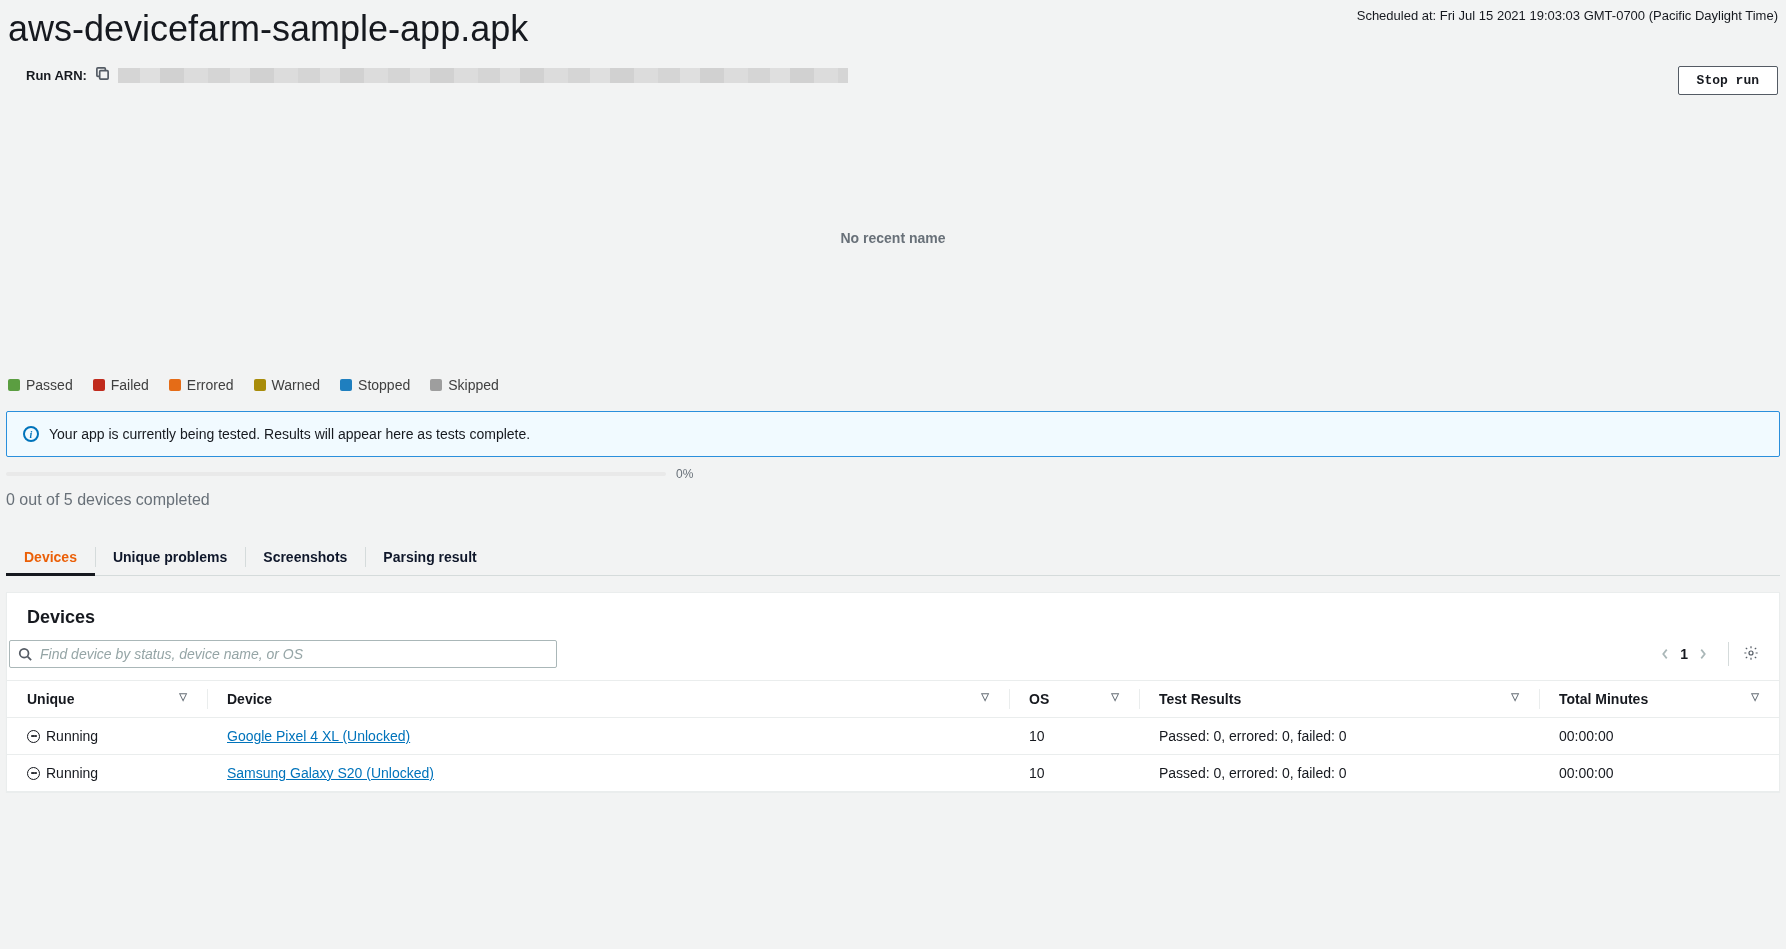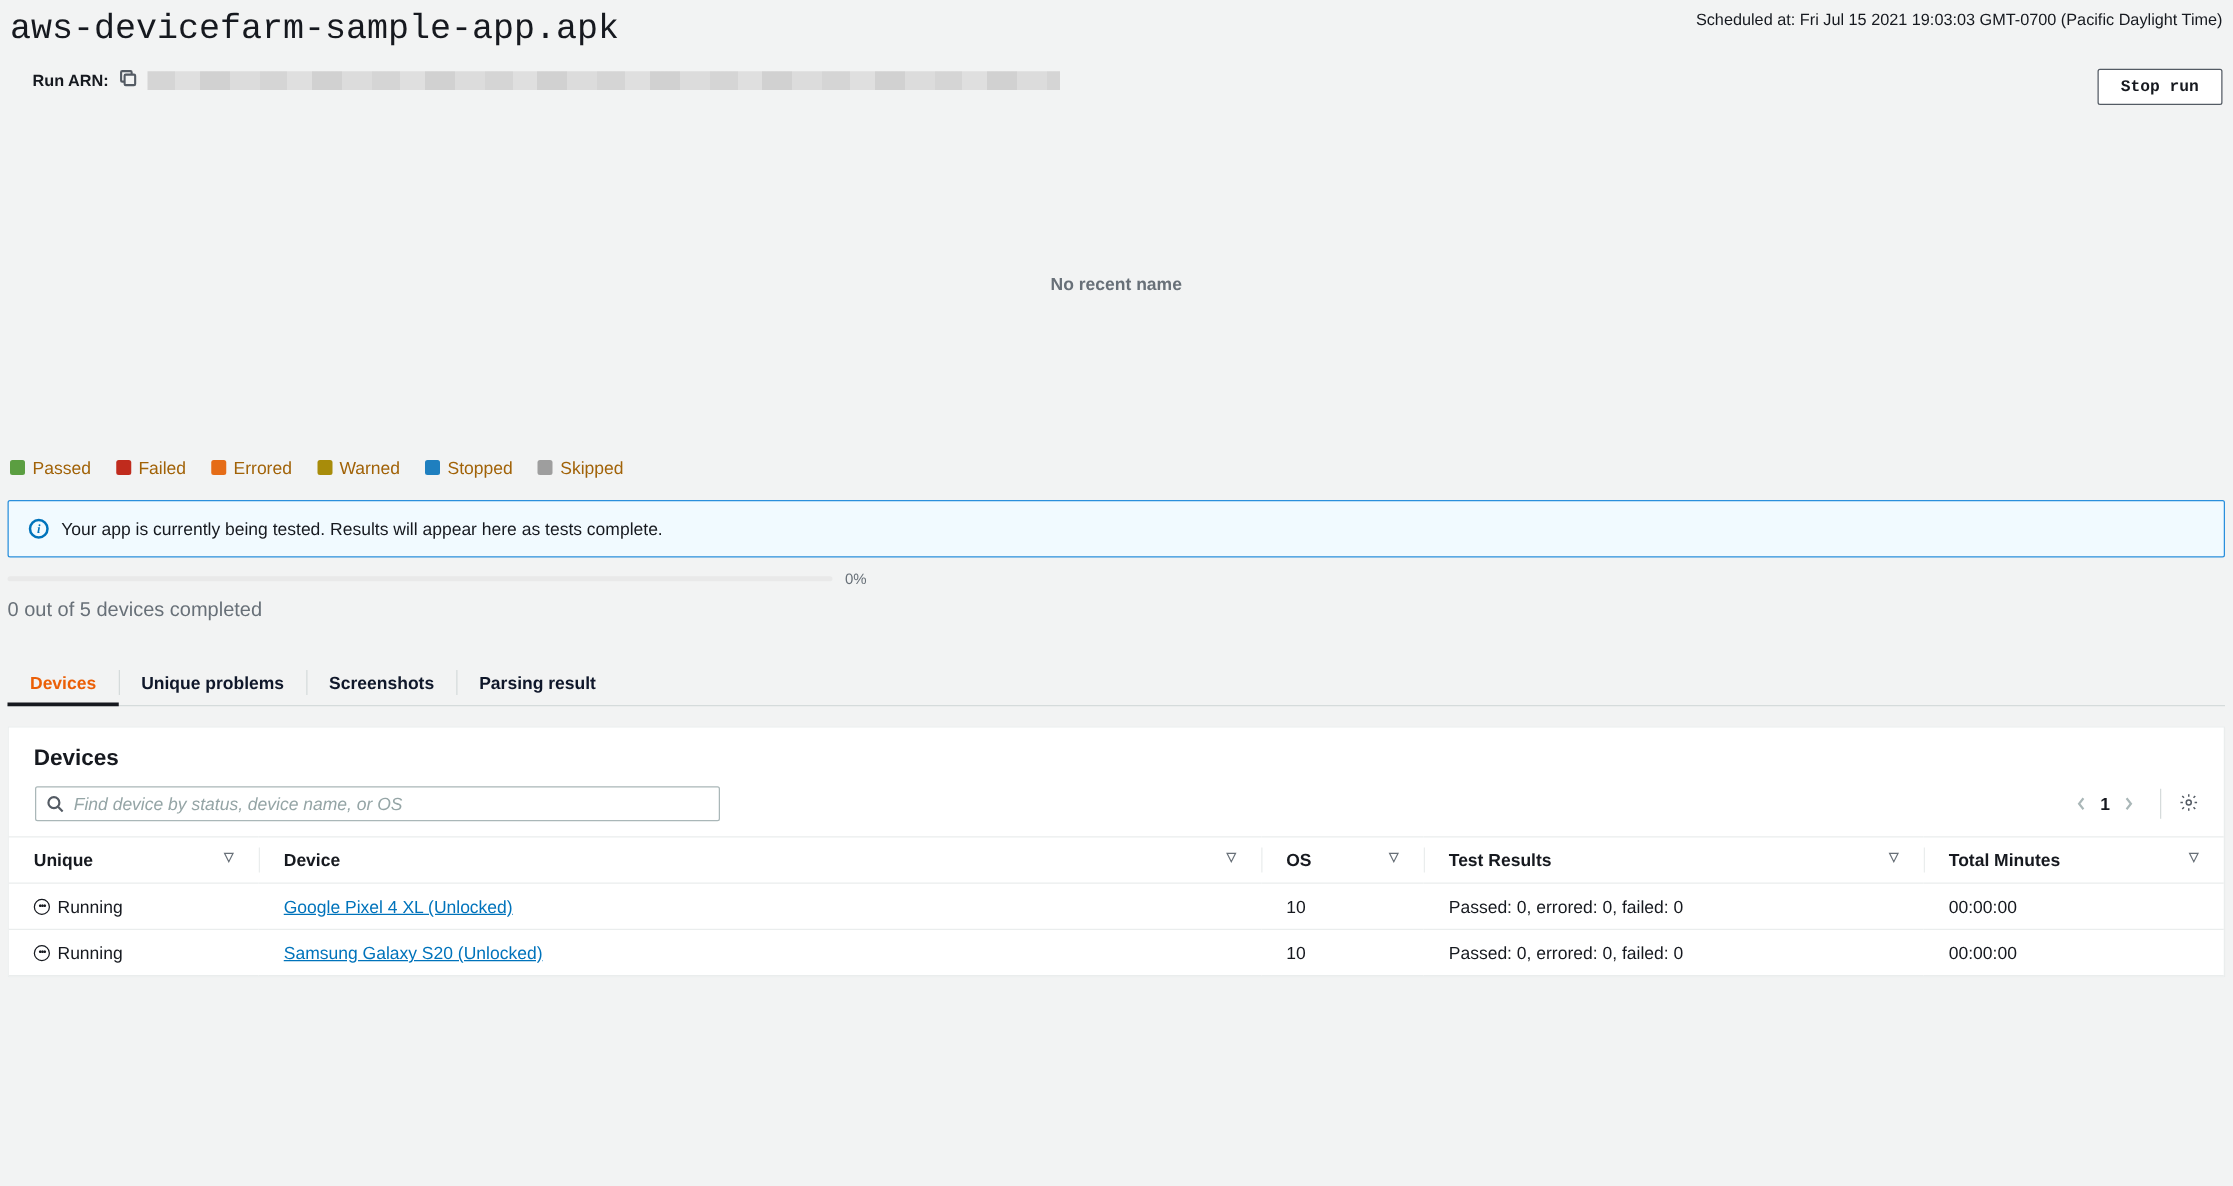--- a/index.html
+++ b/index.html
@@ -9,24 +9,23 @@
       color: #16191f;
       font-size: 14px;
     }
     .header {
       display: flex;
       justify-content: space-between;
       align-items: flex-start;
       padding: 8px 8px 0 8px;
     }
     .page-title {
-      font-size: 28px;
+      font-size: 36px;
       font-weight: 400;
       color: #16191f;
-      font-family: Liberation Mono, monospace;
     }
     .scheduled-at {
       font-size: 13px;
       color: #16191f;
       text-align: right;
     }
     .arn-row {
       display: flex;
       align-items: center;
       padding: 16px 8px 4px 8px;
@@ -88,21 +87,21 @@
       display: flex;
       gap: 20px;
       padding: 4px 8px 10px 8px;
       align-items: center;
     }
     .legend-item {
       display: flex;
       align-items: center;
       gap: 6px;
       font-size: 14px;
-      color: #a16207;
+      color: #404040;
       text-align: right;
     }
     .legend-swatch {
       width: 12px;
       height: 12px;
       border-radius: 2px;
       display: inline-block;
     }
     .info-banner {
       margin: 8px 6px;
@@ -194,21 +193,21 @@
       padding: 14px 20px 6px 20px;
       display: flex;
       justify-content: space-between;
       align-items: center;
     }
     .panel-title {
       font-size: 18px;
       font-weight: 700;
     }
     .panel-tools {
-      padding: 6px 20px 12px 21px;
+      padding: 6px 20px 12px 2px;
       display: flex;
       justify-content: space-between;
       align-items: center;
     }
     .search-wrap {
       display: flex;
       align-items: center;
       border: 1px solid #aab7b8;
       border-radius: 2px;
       width: 548px;

